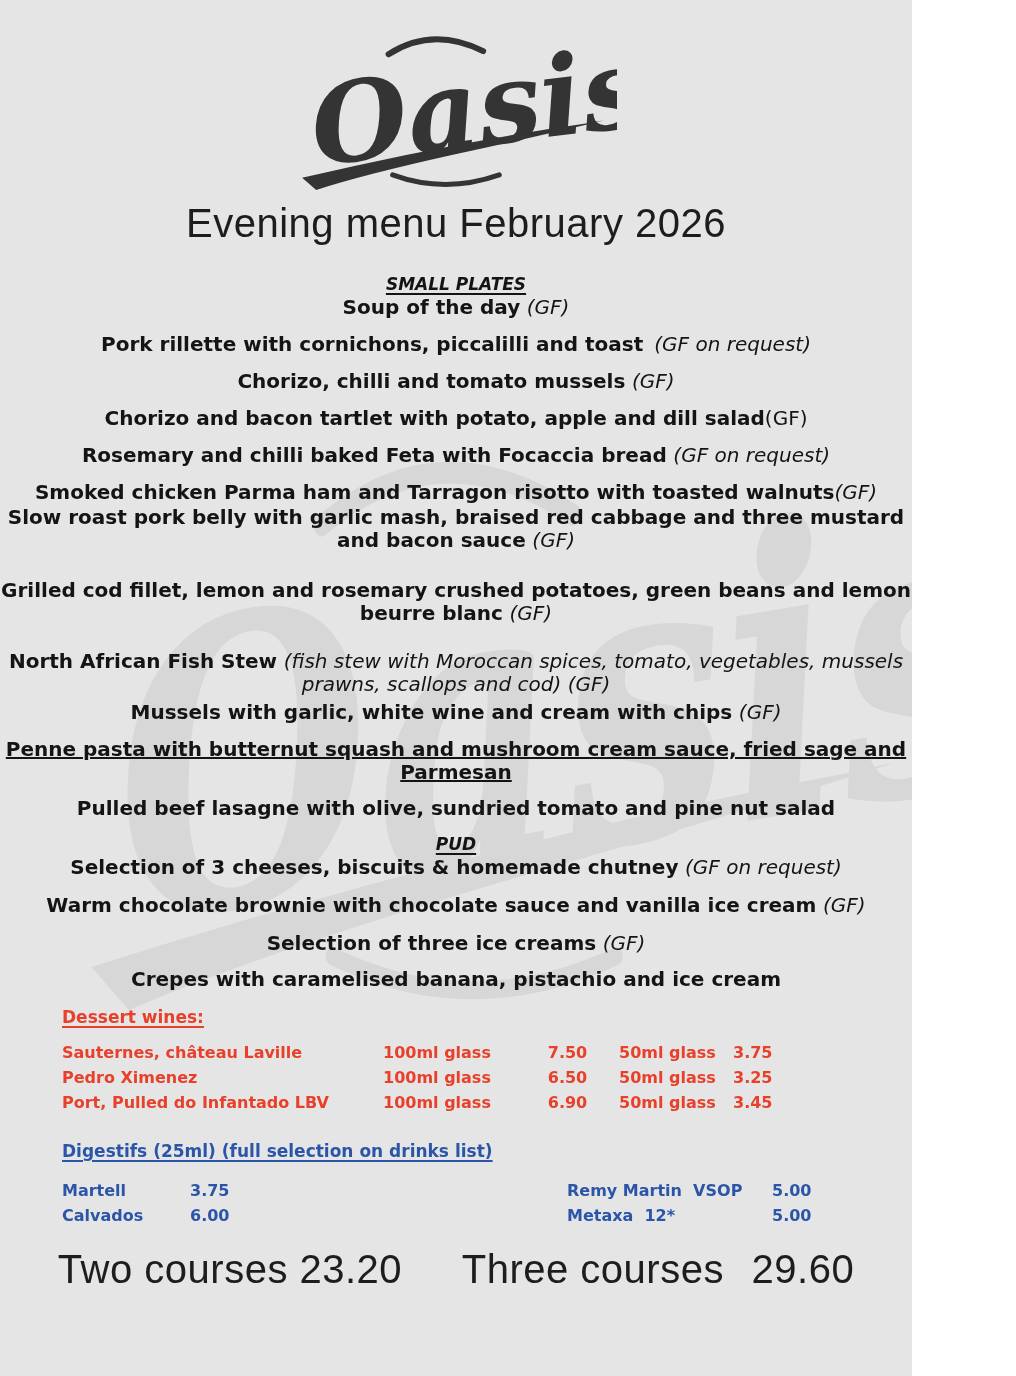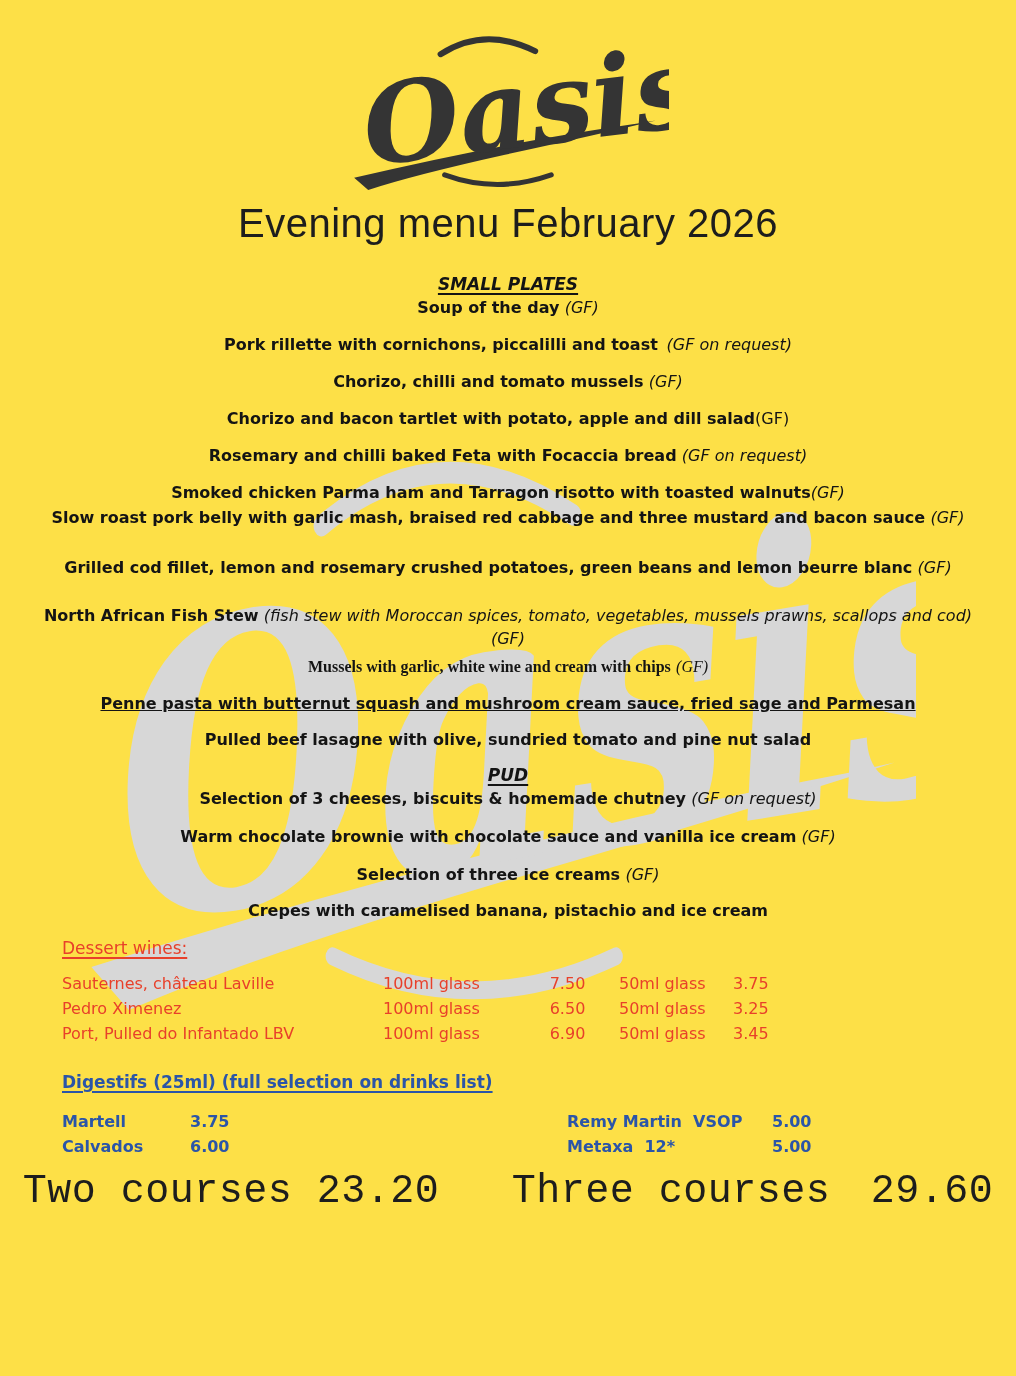--- a/index.html
+++ b/index.html
@@ -1,19 +1,19 @@
 <!DOCTYPE html>
 <html><head>
 <meta charset="utf-8">
 <style>
   html,body { margin:0; padding:0; background:#ffffff; }
   .page {
     position:relative;
-    width:1016px; height:1376px;
-    background:#fde047;
+    width:912px; height:1376px;
+    background:#e5e5e5;
     font-family:"DejaVu Sans", sans-serif;
     color:#141414;
     overflow:hidden;
   }
   
   .watermark {
     position:absolute; left:86px; top:418px;
     width:830px; height:628px;
     color:#d7d7d7; z-index:0;
   }
@@ -36,40 +36,40 @@
   .sec-heading {
     margin:0; font-size:17px; font-weight:bold; font-style:italic;
     text-decoration:underline; text-underline-offset:3px; text-decoration-thickness:2px;
     line-height:24px;
   }
   .sh-small { margin-top:26px; }
   .sh-mains { margin-top:50px; }
   .sh-pud   { margin-top:12px; }
   .item {
     margin:14px auto 0; max-width:945px;
-    font-size:16px; font-weight:bold; line-height:23px;
+    font-size:20px; font-weight:bold; line-height:23px;
   }
   .it-soup    { margin-top:0; }
   .it-slow    { margin-top:2px;text-align:center; }
   .it-cod     { margin-top:27px; }
   .it-fish    { margin-top:25px; }
-  .it-mussels { margin-top:5px;font-family:Liberation Serif, serif; }
+  .it-mussels { margin-top:5px; }
   .it-penne   { margin-top:14px;text-decoration:underline; }
   .it-pulled  { margin-top:13px; }
   .it-cheese  { margin-top:0; }
   .it-ice     { margin-top:15px; }
   .it-brownie { margin-top:15px; }
   .it-crepes  { margin-top:13px; }
   .note { font-style:italic; font-weight:normal; }
   .note.up { font-style:normal; }
   .note.sp { margin-left:0.33em; }
   .note.sp2 { margin-left:0.55em; }
 
   
-  .wines { margin-top:14px; margin-left:62px; color:#e8402a; font-weight:normal; }
+  .wines { margin-top:14px; margin-left:62px; color:#e8402a; font-weight:bold; }
   .wines-heading, .dg-heading {
     margin:0; font-size:17px; line-height:24px;
     text-decoration:underline; text-underline-offset:3px; text-decoration-thickness:2px;
   }
   .wine-rows { margin-top:12px; }
   .wine-row { display:flex; font-size:16px; line-height:24px; margin-top:1px; }
   .w-name  { width:321px; }
   .w-size1 { width:133px; }
   .w-price1{ width:103px;text-align:center; }
   .w-size2 { width:114px; }
@@ -78,22 +78,22 @@
   .digestifs { margin-top:24px; margin-left:62px; color:#2b55a8; font-weight:bold; }
   .dg-rows { margin-top:15px; }
   .dg-row { display:flex; font-size:16px; line-height:25px; }
   .dg-name1 { width:128px; }
   .dg-price1{ width:377px; }
   .dg-name2 { width:205px; white-space:pre; }
   .dg-name2, .dg-price2 { }
 
   
   .footer {
-    margin-top:10px; text-align:center;
-    font-family:Liberation Mono, monospace;
+    margin-top:18px; text-align:center;
+    font-family:Liberation Sans, sans-serif;
     font-size:40px; line-height:46px; color:#1d1d1d;
     letter-spacing:0.5px;
   }
   .footer .gap-big { margin-left:48px; }
   .footer .gap-sm  { margin-left:16px; }
 </style>
 </head>
 <body>
 
 <svg width="0" height="0" style="position:absolute" aria-hidden="true">

